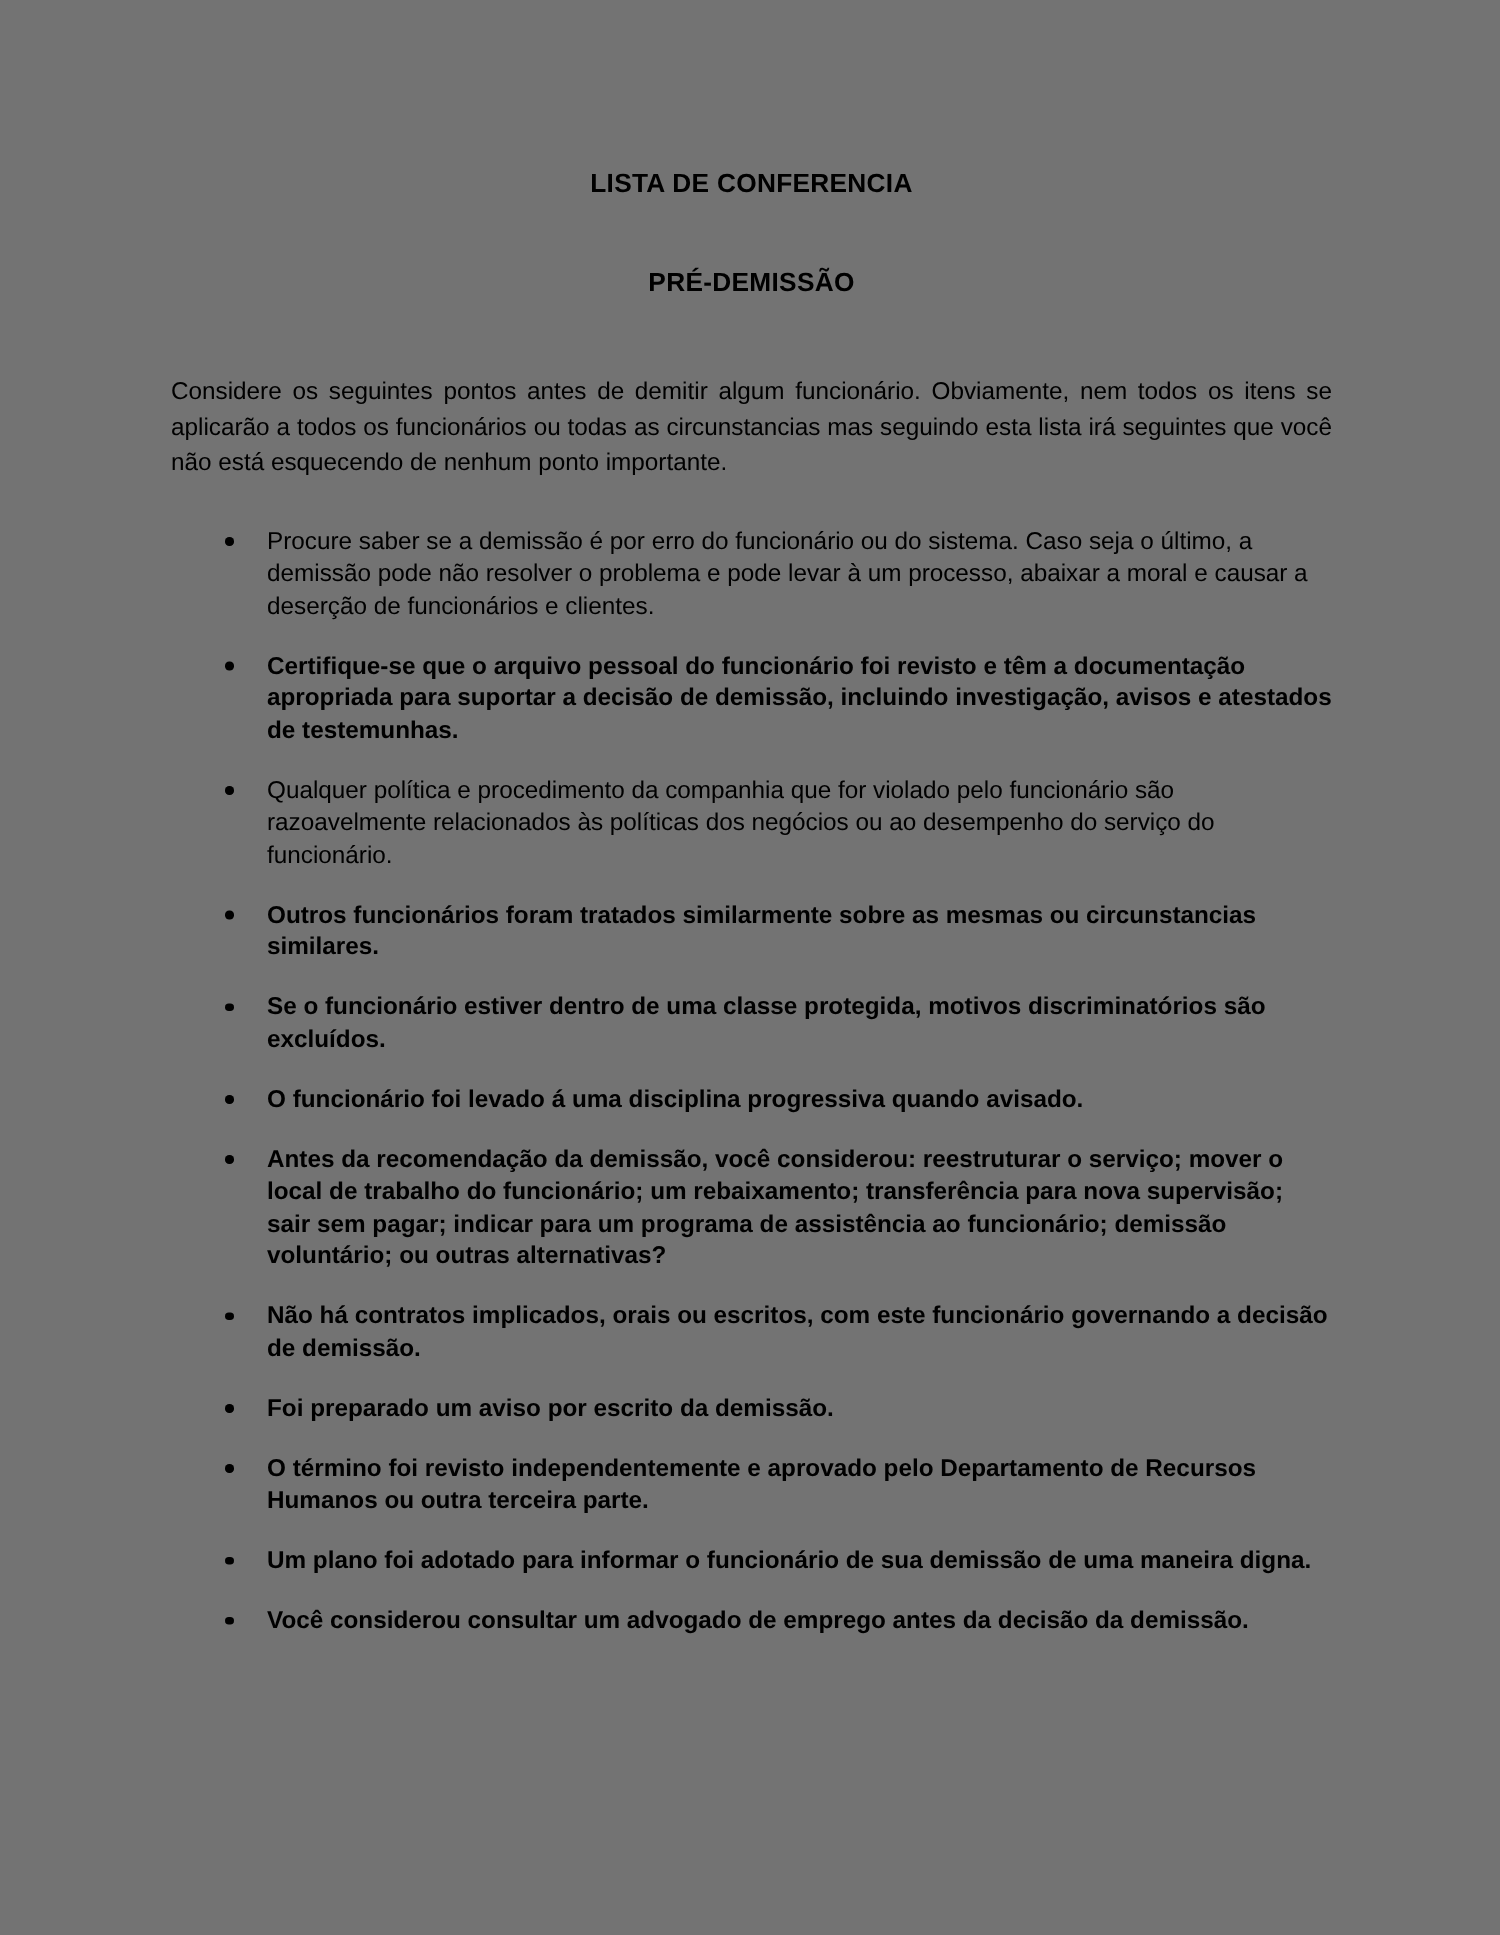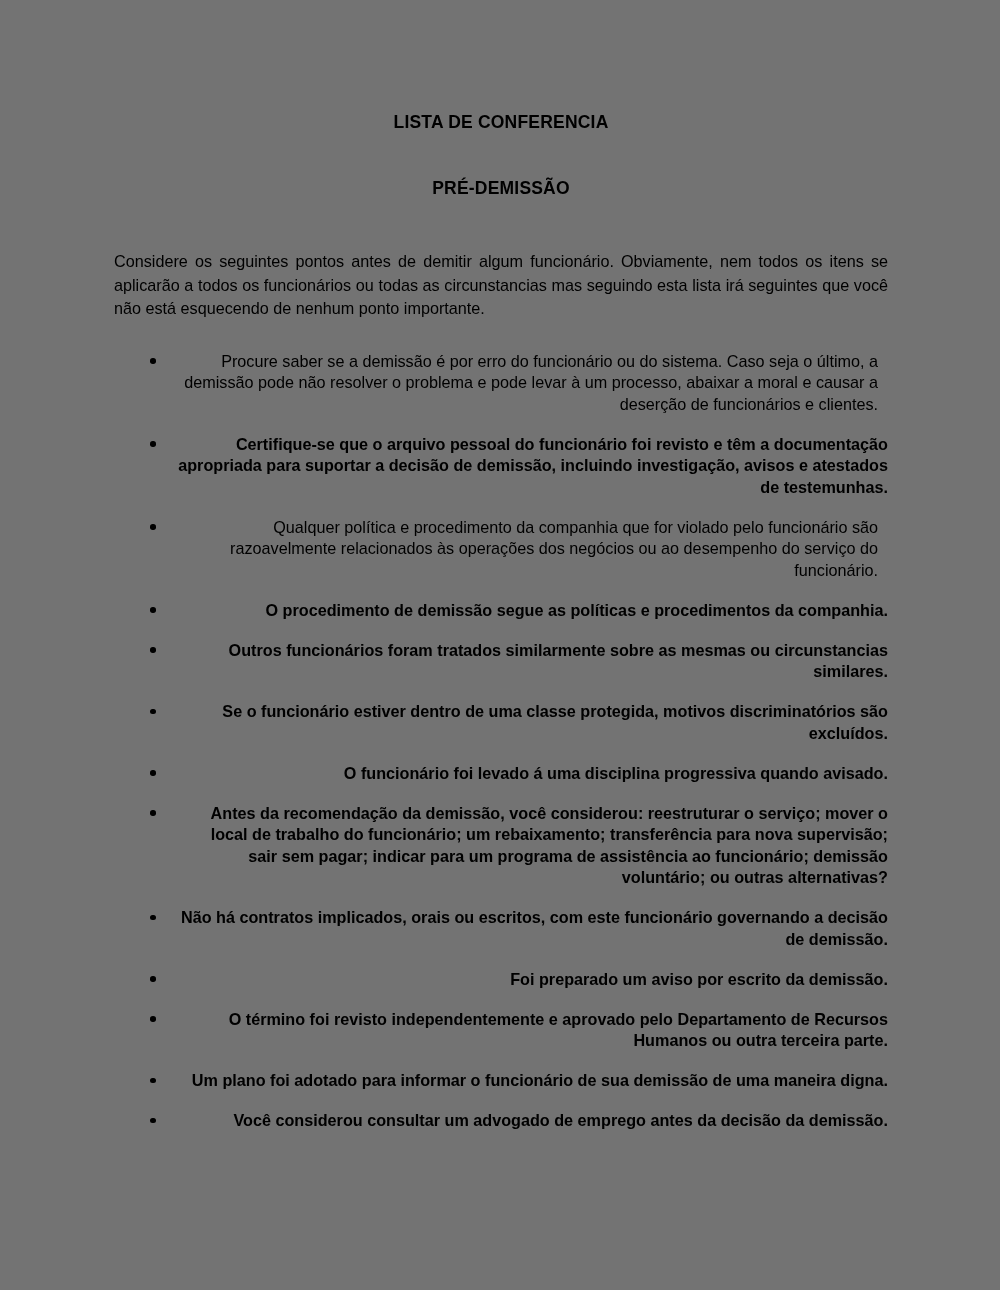--- a/index.html
+++ b/index.html
@@ -51,21 +51,21 @@
     margin: 0;
     padding: 0;
     margin-top: 30px;
   }
   .checklist li {
     position: relative;
     padding-left: 64px;
     font-size: 16.2px;
     line-height: 21.5px;
     margin-bottom: 18.5px;
-    text-align: right;
+    text-align: left;
   }
   .checklist li .bullet-dot {
     position: absolute;
     left: 36px;
     top: 7.5px;
     width: 5.5px;
     height: 5.5px;
     background: #000000;
     border-radius: 50%;
     display: block;
@@ -95,25 +95,21 @@
       <li>
         <span class="bullet-dot"></span>
         <span class="bullet-text">Procure saber se a demissão é por erro do funcionário ou do sistema. Caso seja o último, a demissão pode não resolver o problema e pode levar à um processo, abaixar a moral e causar a deserção de funcionários e clientes.</span>
       </li>
       <li class="wide">
         <span class="bullet-dot"></span>
         <span class="bullet-text">Certifique-se que o arquivo pessoal do funcionário foi revisto e têm a documentação apropriada para suportar a decisão de demissão, incluindo investigação, avisos e atestados de testemunhas.</span>
       </li>
       <li>
         <span class="bullet-dot"></span>
-        <span class="bullet-text">Qualquer política e procedimento da companhia que for violado pelo funcionário são razoavelmente relacionados às operações dos negócios ou ao desempenho do serviço do funcionário.</span>
-      </li>
-      <li class="wide">
-        <span class="bullet-dot"></span>
-        <span class="bullet-text">O procedimento de demissão segue as políticas e procedimentos da companhia.</span>
+        <span class="bullet-text">Qualquer política e procedimento da companhia que for violado pelo funcionário são razoavelmente relacionados às políticas dos negócios ou ao desempenho do serviço do funcionário.</span>
       </li>
       <li class="wide">
         <span class="bullet-dot"></span>
         <span class="bullet-text">Outros funcionários foram tratados similarmente sobre as mesmas ou circunstancias similares.</span>
       </li>
       <li class="wide">
         <span class="bullet-dot"></span>
         <span class="bullet-text">Se o funcionário estiver dentro de uma classe protegida, motivos discriminatórios são excluídos.</span>
       </li>
       <li class="wide">

